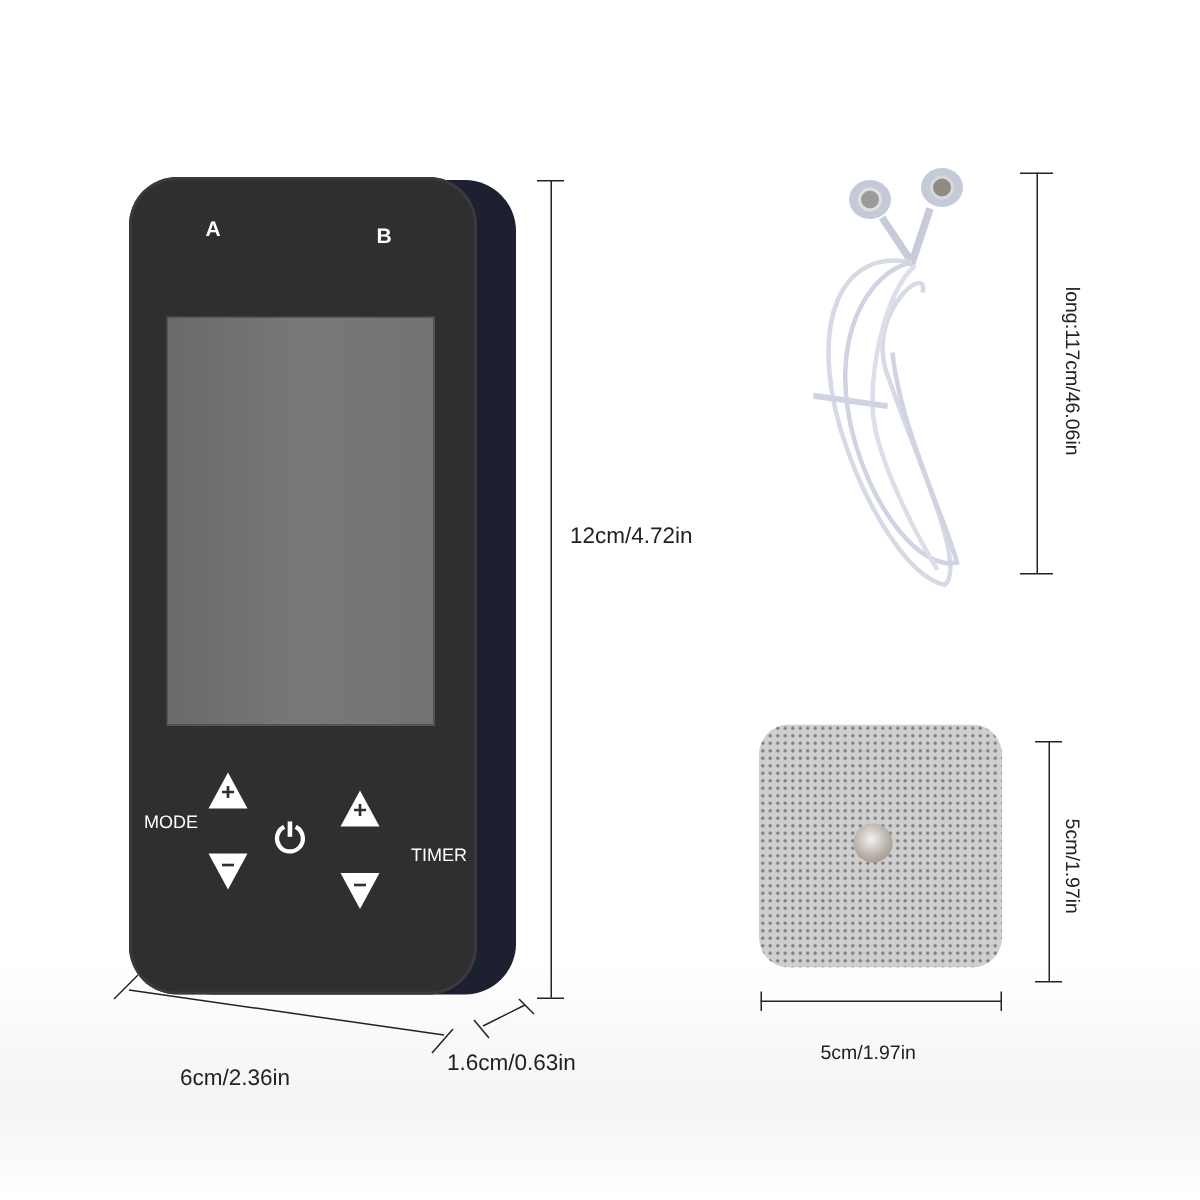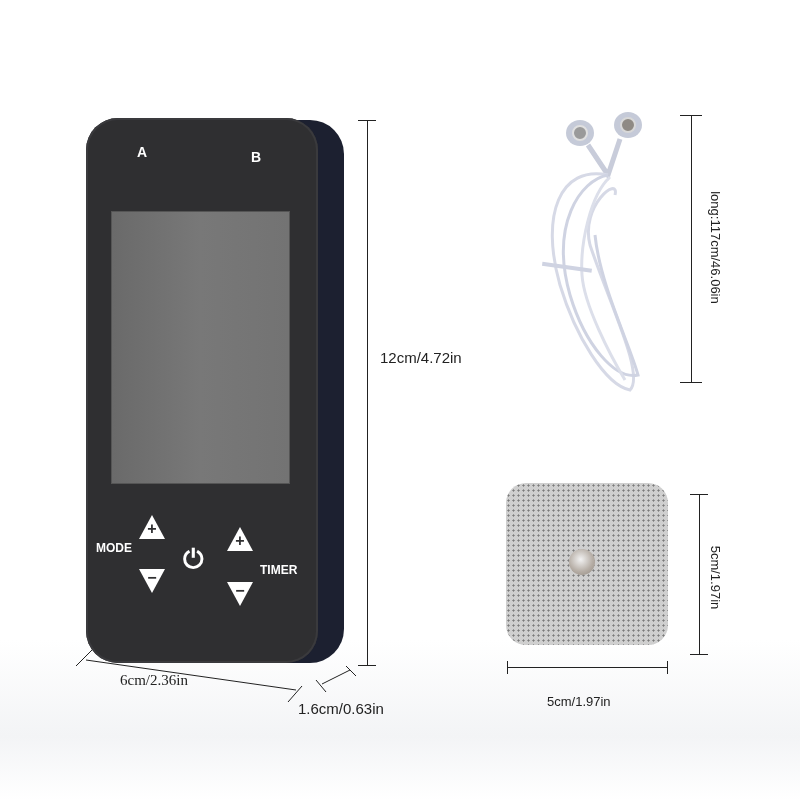--- a/index.html
+++ b/index.html
@@ -7,21 +7,21 @@
   .abs { position:absolute; }
   .floor { left:0; top:640px; width:800px; height:160px; background:linear-gradient(180deg,#ffffff 0%,#f3f4f6 60%,#ffffff 100%); }
   
   .dev-side { left:108px; top:120px; width:236px; height:543px; background:#1c2030; border-radius:34px; }
   .dev-face { left:86px; top:118px; width:232px; height:545px; background:#2f2f31; border-radius:32px; box-shadow: inset 0 0 0 2px #3a3a3d; }
   .lbl { color:#ffffff; font-weight:bold; font-size:14px; }
   .screen { left:111px; top:211px; width:177px; height:271px; background:linear-gradient(90deg,#6a6a6a 0%,#787878 50%,#737373 100%); border:1px solid #555; }
   .tri-up { width:0; height:0; border-left:13px solid transparent; border-right:13px solid transparent; border-bottom:24px solid #ffffff; }
   .tri-down { width:0; height:0; border-left:13px solid transparent; border-right:13px solid transparent; border-top:24px solid #ffffff; }
   .sym { color:#2f2f31; font-weight:bold; font-size:16px; position:absolute; width:26px; text-align:center; }
-  .btn-lbl { color:#ffffff; font-weight:bold; font-size:12px; }
+  .btn-lbl { color:#ffffff; font-weight:normal; font-size:12px; }
   .power { color:#ffffff; font-size:26px; font-weight:bold; }
   
   .vline { background:#222; width:1px; }
   .hline { background:#222; height:1px; }
   .dim-text { color:#222; font-size:15px; white-space:nowrap; }
   .dim-small { color:#222; font-size:13px; white-space:nowrap; }
   
   .cable-svg { left:520px; top:105px; }
   
   .pad { left:506px; top:483px; width:162px; height:162px; border-radius:20px; background-color:#cfcfcf;
@@ -48,40 +48,40 @@
   <div class="tri-down"></div>
   <span class="sym" style="left:0;top:0px;">−</span>
 </div>
 
 <span class="abs power" style="left:183px;top:544px;">⏻</span>
 
 <div class="abs" style="left:227px;top:527px;">
   <div class="tri-up"></div>
   <span class="sym" style="left:0;top:5px;">+</span>
 </div>
-<span class="abs btn-lbl" style="left:260px;top:563px;">TIMER</span>
+<span class="abs btn-lbl" style="left:274px;top:563px;">TIMER</span>
 <div class="abs" style="left:227px;top:582px;">
   <div class="tri-down"></div>
   <span class="sym" style="left:0;top:0px;">−</span>
 </div>
 
 <div class="abs vline" style="left:367px;top:120px;height:545px;"></div>
 <div class="abs hline" style="left:358px;top:120px;width:18px;"></div>
 <div class="abs hline" style="left:358px;top:665px;width:18px;"></div>
 <span class="abs dim-text" style="left:380px;top:337px;margin-top:12px;">12cm/4.72in</span>
 
 <svg class="abs" style="left:60px;top:640px;" width="320" height="70">
   <line x1="26" y1="20" x2="236" y2="50" stroke="#222" stroke-width="1"></line>
   <line x1="16" y1="26" x2="32" y2="10" stroke="#222" stroke-width="1"></line>
   <line x1="228" y1="62" x2="242" y2="46" stroke="#222" stroke-width="1"></line>
   <line x1="262" y1="44" x2="290" y2="30" stroke="#222" stroke-width="1"></line>
   <line x1="256" y1="40" x2="266" y2="52" stroke="#222" stroke-width="1"></line>
   <line x1="286" y1="26" x2="296" y2="36" stroke="#222" stroke-width="1"></line>
 </svg>
-<span class="abs dim-text" style="left:120px;top:672px;font-family:Liberation Serif, serif;">6cm/2.36in</span>
+<span class="abs dim-text" style="left:120px;top:710px;">6cm/2.36in</span>
 <span class="abs dim-text" style="left:298px;top:700px;">1.6cm/0.63in</span>
 
 <svg class="abs cable-svg" width="140" height="300">
   <ellipse cx="60" cy="28" rx="14" ry="13" fill="#c5cad8"></ellipse>
   <circle cx="60" cy="28" r="7" fill="#9a9a9a" stroke="#e0e0e0" stroke-width="2"></circle>
   <ellipse cx="108" cy="20" rx="14" ry="13" fill="#c5cad8"></ellipse>
   <circle cx="108" cy="20" r="7" fill="#8f8a84" stroke="#d8d8d8" stroke-width="2"></circle>
   <path d="M68 40 L88 70 L100 34" stroke="#c8ccda" stroke-width="5" fill="none"></path>
   <path d="M88 70 C 40 60, 20 110, 40 180 C 55 230, 85 280, 110 285 C 125 270, 90 200, 70 140 C 60 100, 100 70, 95 90" stroke="#d6d9e6" stroke-width="3" fill="none"></path>
   <path d="M88 70 C 60 75, 30 120, 50 190 C 65 240, 95 275, 118 270 C 110 240, 80 180, 75 130" stroke="#cfd3e2" stroke-width="3" fill="none"></path>

